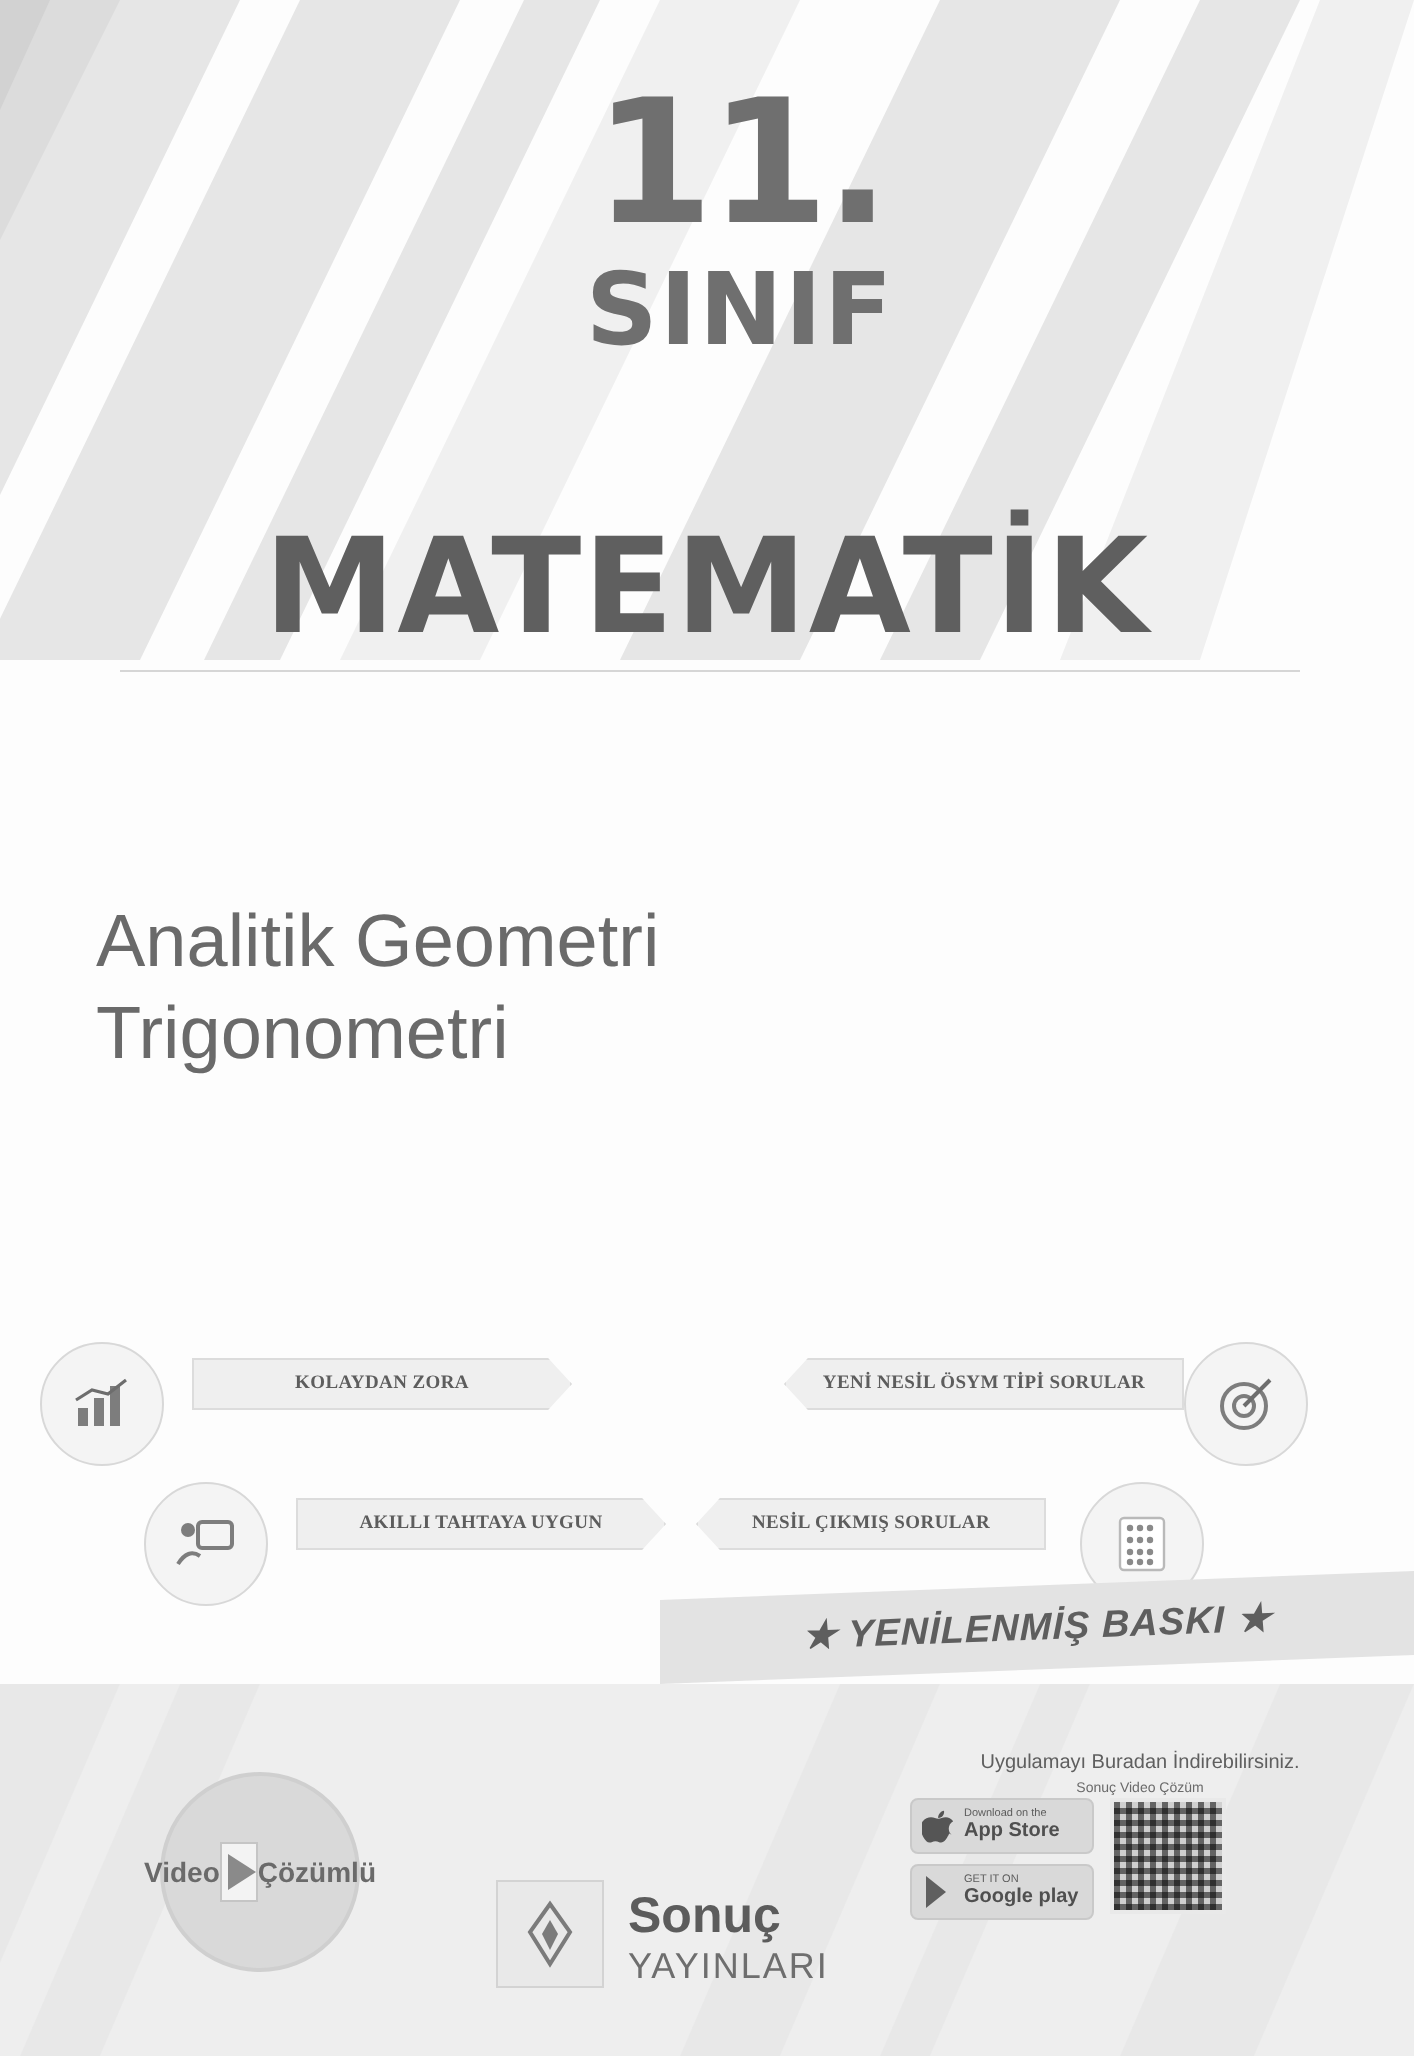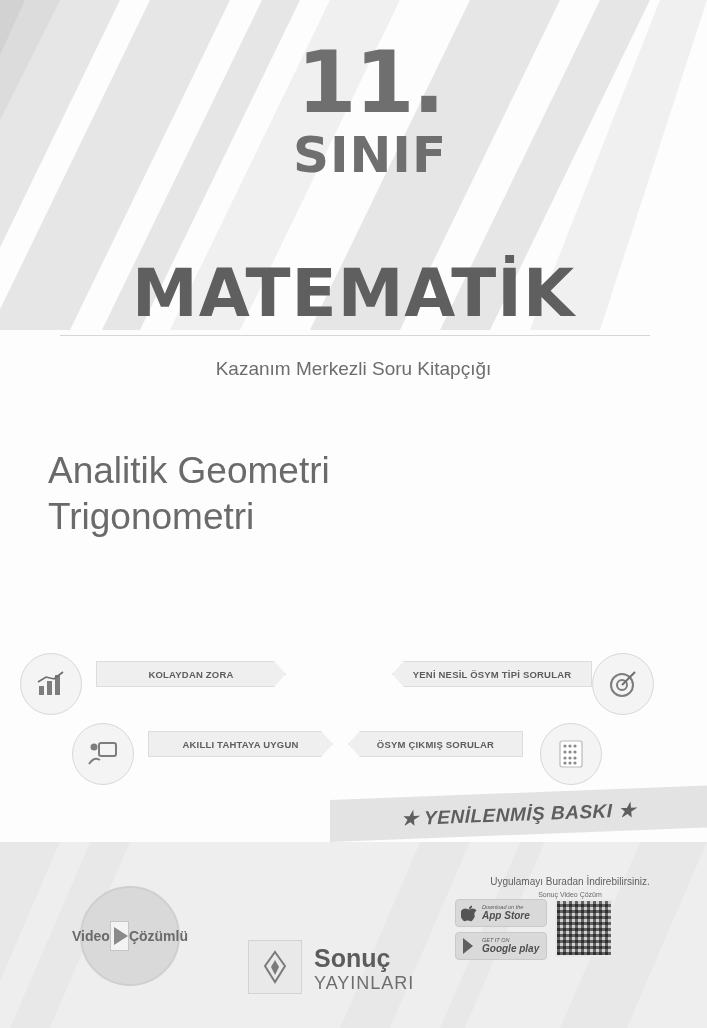--- a/index.html
+++ b/index.html
@@ -97,24 +97,25 @@
     left: 48px;
     color: #6a6a6a;
     font-size: 37px;
     line-height: 1.25;
     font-weight: normal;
   }
 
   
   .features {
     position: absolute;
-    top: 645px;
+    top: 663px;
     left: 0;
     width: 707px;
     height: 140px;
+    font-family: Liberation Serif, serif;
   }
   .feat {
     position: absolute;
     height: 40px;
   }
   .feat .ribbon {
     position: absolute;
     top: 0;
     height: 26px;
     background: #efefef;
@@ -249,21 +250,21 @@
     top: 876px;
     width: 230px;
   }
   .apps .apps-title {
     font-size: 10px;
     color: #5f5f5f;
     text-align: center;
     margin-bottom: 4px;
   }
   .apps-row { display: flex; gap: 8px; align-items: flex-start; }
-  .apps-col { display: flex; flex-direction: column; gap: 5px; font-style: italic; }
+  .apps-col { display: flex; flex-direction: column; gap: 5px; }
   .app-caption {
     font-size: 7px;
     color: #6a6a6a;
     text-align: center;
     margin-bottom: 1px;
   }
   .store-btn {
     width: 92px; height: 28px;
     background: #d9d9d9;
     border: 1px solid #c9c9c9;
@@ -313,21 +314,20 @@
     </svg>
   </div>
 
   <div class="grade-wrap">
     <div class="grade-number">11.</div>
     <div class="grade-label">SINIF</div>
   </div>
 
   <div class="subject-title">MATEMATİK</div>
   <div class="title-rule"></div>
-  <div class="subtitle">Kazanım Merkezli Soru Kitapçığı</div>
 
   <div class="topics">
     <div>Analitik Geometri</div>
     <div>Trigonometri</div>
   </div>
 
   <div class="features">
 
     <div class="circ" style="left:20px; top:8px;">
       <svg width="30" height="28" viewBox="0 0 30 28">
@@ -383,21 +383,21 @@
             <circle cx="14" cy="19" r="1.6"></circle>
             <circle cx="19" cy="19" r="1.6"></circle>
           <circle cx="9" cy="24" r="1.6"></circle>
             <circle cx="14" cy="24" r="1.6"></circle>
             <circle cx="19" cy="24" r="1.6"></circle>
         </g>
       </svg>
     </div>
     <div class="feat" style="left:348px; top:86px;">
       <div class="ribbon" style="left:0; width:175px; clip-path: polygon(12px 0, 175px 0, 175px 26px, 12px 26px, 0 13px);">
-        <span>ÖSYM ÇIKMIŞ SORULAR</span>
+        <span>NESİL ÇIKMIŞ SORULAR</span>
       </div>
     </div>
   </div>
 
   <div class="renew-banner">
     <span>★ YENİLENMİŞ BASKI ★</span>
   </div>
 
   <div class="bottom-band">
     <svg class="band-pattern" width="707" height="186" viewBox="0 0 707 186">

